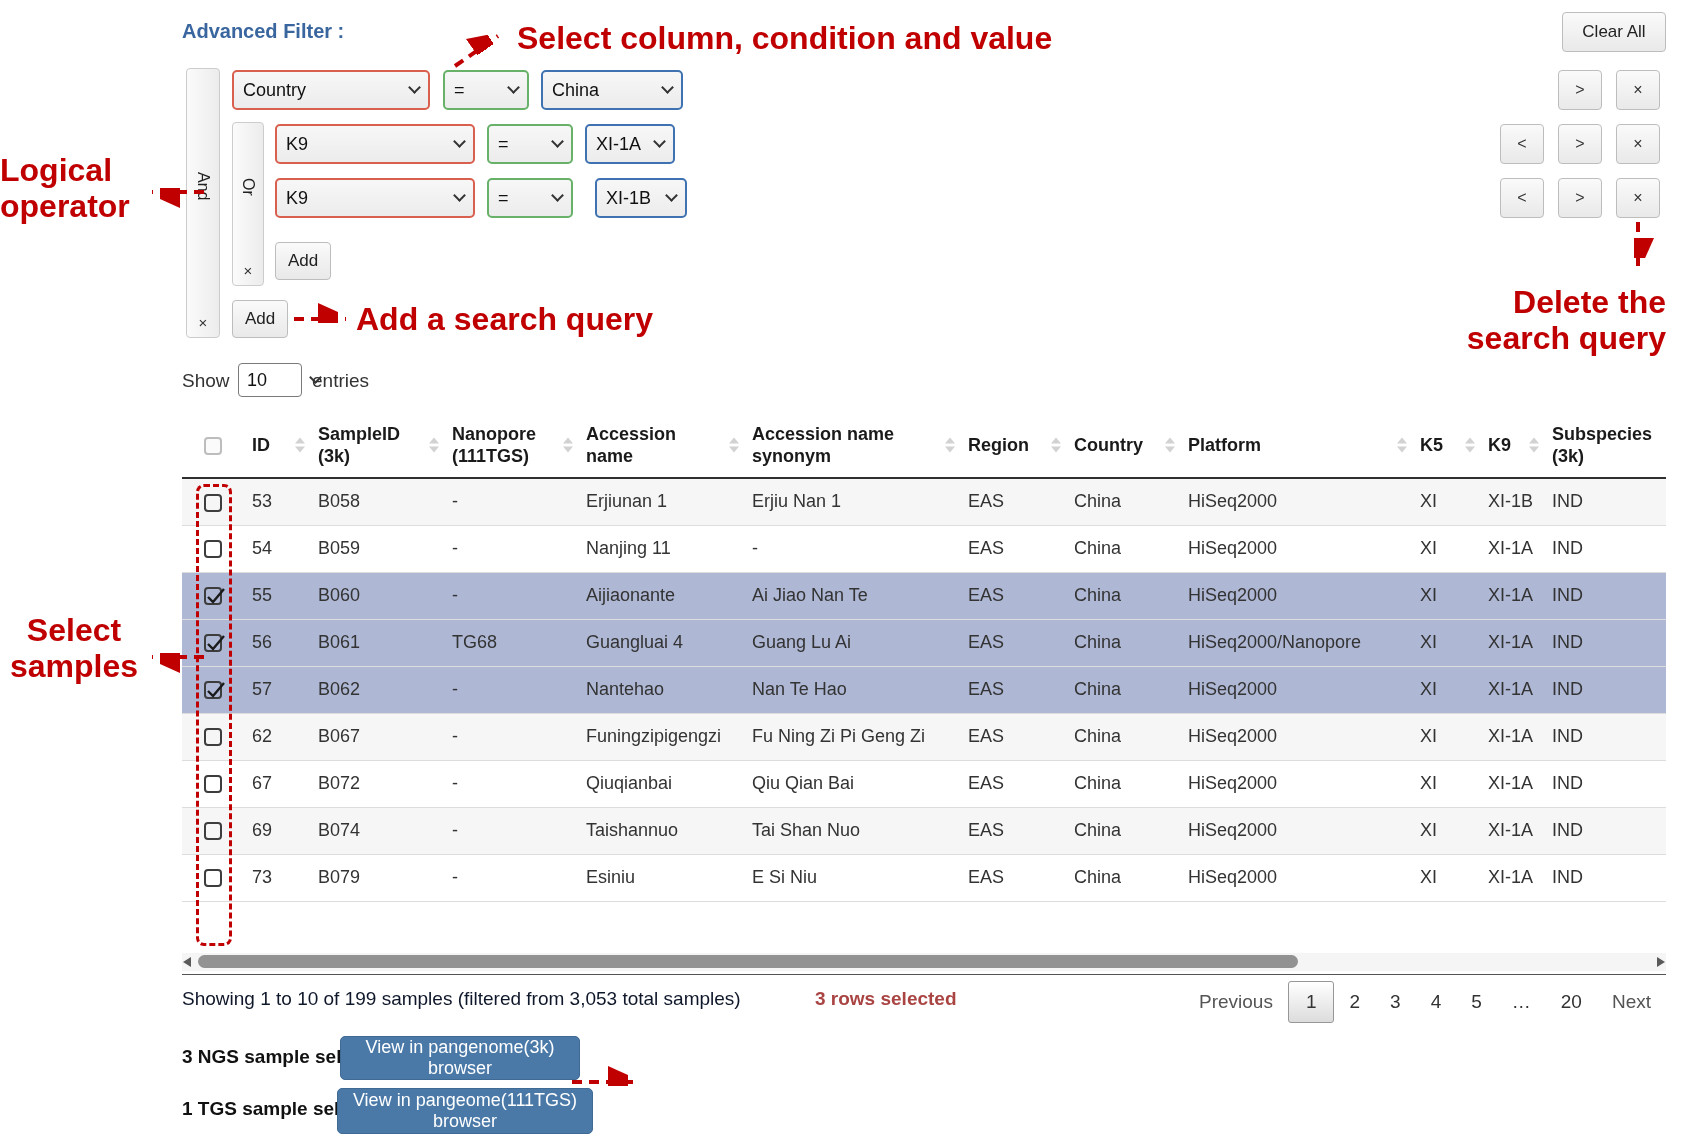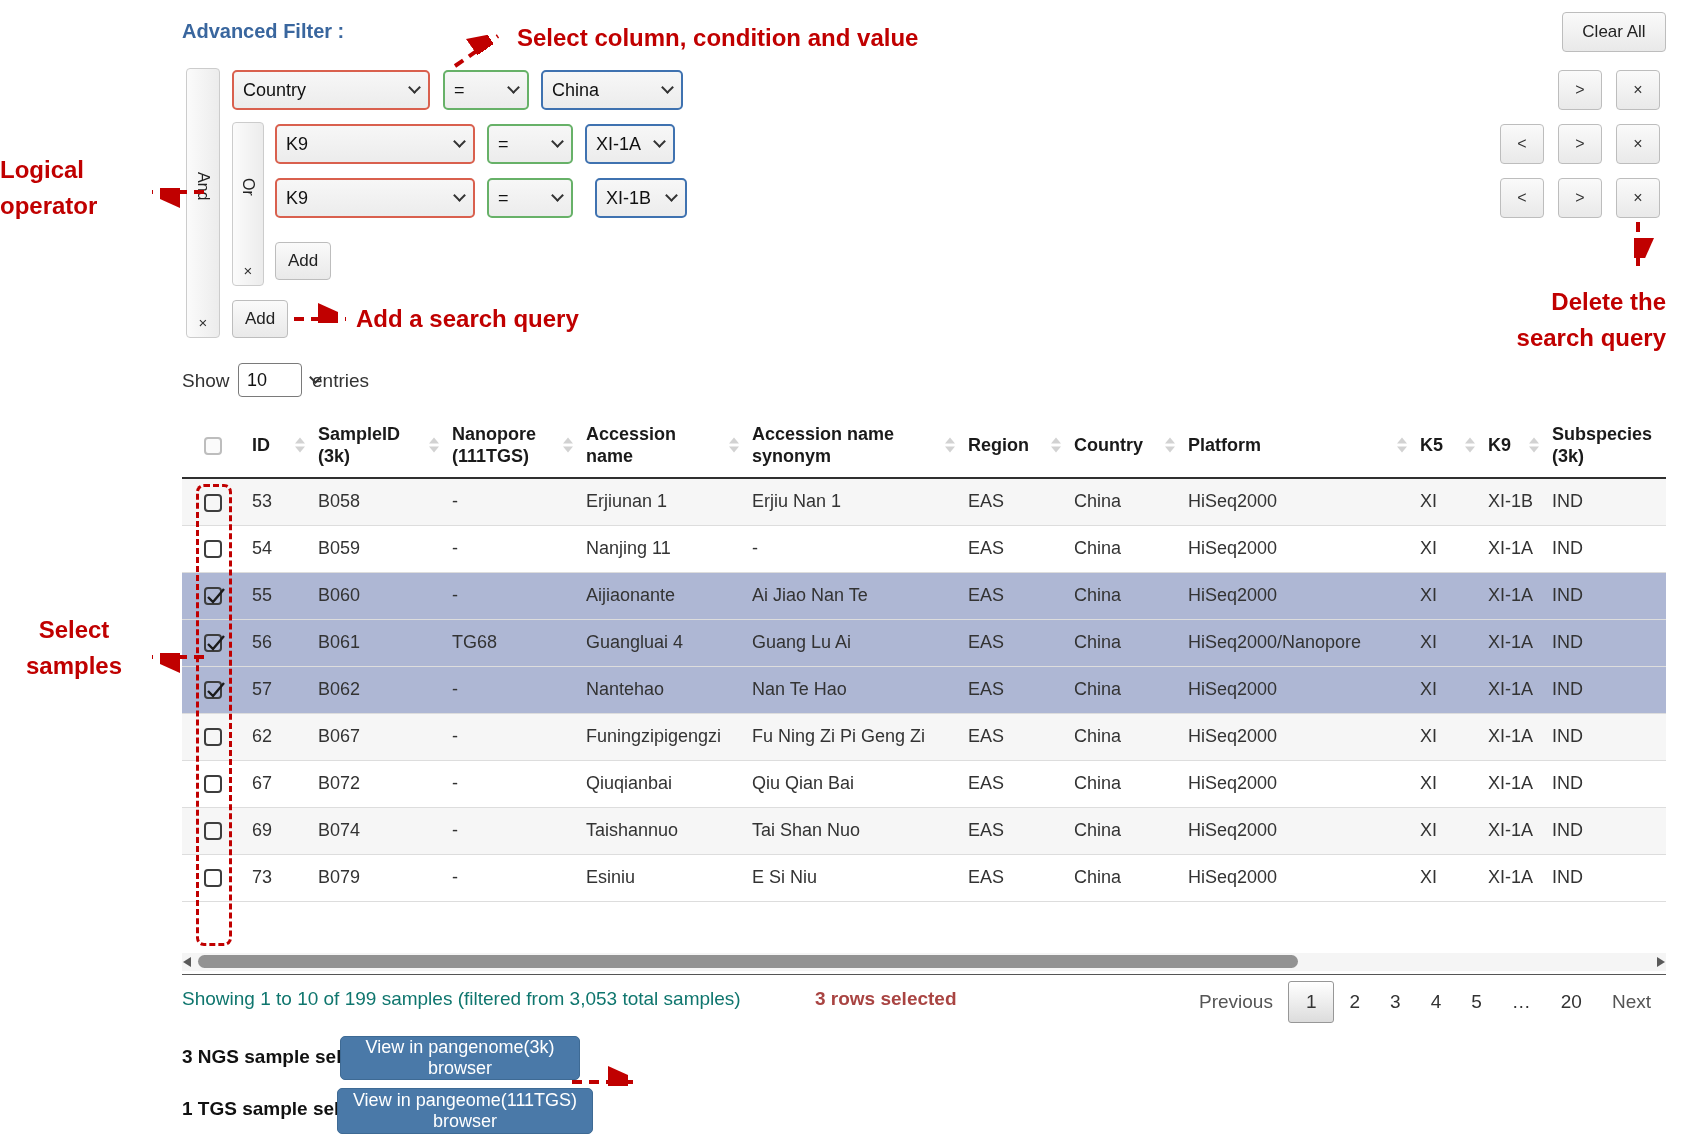--- a/index.html
+++ b/index.html
@@ -2,21 +2,21 @@
 <html><head>
 <meta charset="utf-8">
 <style>
   * { margin:0; padding:0; box-sizing:border-box; }
   html,body { background:#ffffff; }
   body { font-family:"Liberation Sans", sans-serif; }
   #stage { position:relative; width:1686px; height:1148px; background:#fff; overflow:hidden; }
 
   
   .abs { position:absolute; }
-  .annot { color:var(--red); font-weight:bold; font-size:24px; line-height:36px; white-space:pre-line; }
+  .annot { color:var(--red); font-weight:bold; font-size:32px; line-height:36px; white-space:pre-line; }
   .overlay { position:absolute; left:0; top:0; pointer-events:none; }
 
   
   .page-title { left:182px; top:20px; font-size:20px; font-weight:bold; color:var(--blue-head); }
 
   
   .vbar { background:linear-gradient(to right,#fbfbfb,#ececec); border:1px solid #cccccc; border-radius:4px; }
   .vbar .vlabel { position:absolute; top:0; bottom:34px; left:0; right:0; display:flex; align-items:center; justify-content:center;
                   writing-mode:vertical-rl; font-size:16px; color:#222; }
   .vbar .vdel { position:absolute; bottom:6px; left:0; right:0; text-align:center; font-size:15px; color:#333; cursor:pointer; }
@@ -66,21 +66,21 @@
   .dashed-rect { border:3px dashed var(--red); border-radius:8px; }
 
   
   .hscroll { background:#f5f5f5; }
   .hthumb { position:absolute; top:2px; height:13px; background:#929292; border-radius:7px; }
   .harrow { position:absolute; top:4px; width:0; height:0; }
   .harrow.l { left:1px; border-top:5px solid transparent; border-bottom:5px solid transparent; border-right:8px solid #5a5a5a; }
   .harrow.r { right:1px; border-top:5px solid transparent; border-bottom:5px solid transparent; border-left:8px solid #5a5a5a; }
 
   
-  .info-text { font-size:19px; color:#0f766e; }
+  .info-text { font-size:19px; color:#0f172a; }
   .rows-selected { font-size:19px; font-weight:bold; color:var(--maroon); }
   .pagination { display:flex; align-items:center; }
   .page-item { font-size:19px; color:#333; padding:9px 15px; cursor:pointer; }
   .page-item.nav { color:#555; }
   .page-item.active { background:linear-gradient(#ffffff,#dcdcdc); border:1px solid #979797; border-radius:3px; padding:9px 17px; }
 
   .action-label { font-size:19px; font-weight:bold; color:#111; }
   .action-btn { background:var(--action); border:1px solid #3e6a94; border-radius:5px; color:#fff; font-size:18px;
                 display:flex; align-items:center; justify-content:center; cursor:pointer; font-family:"Liberation Sans", sans-serif; }
 </style>

